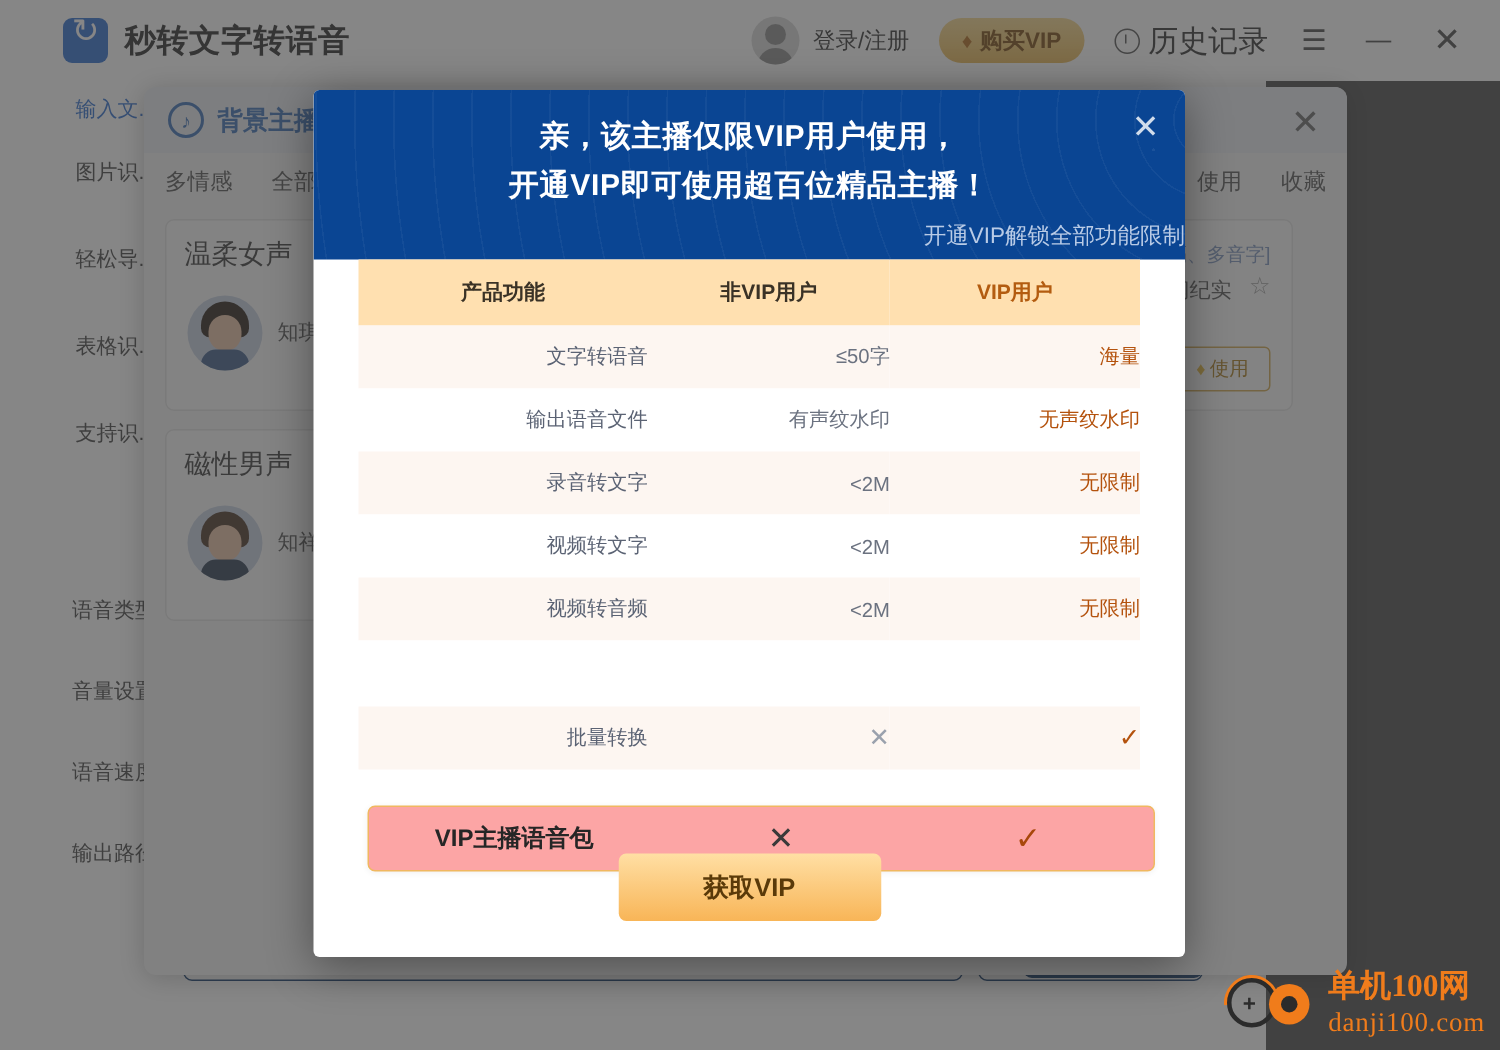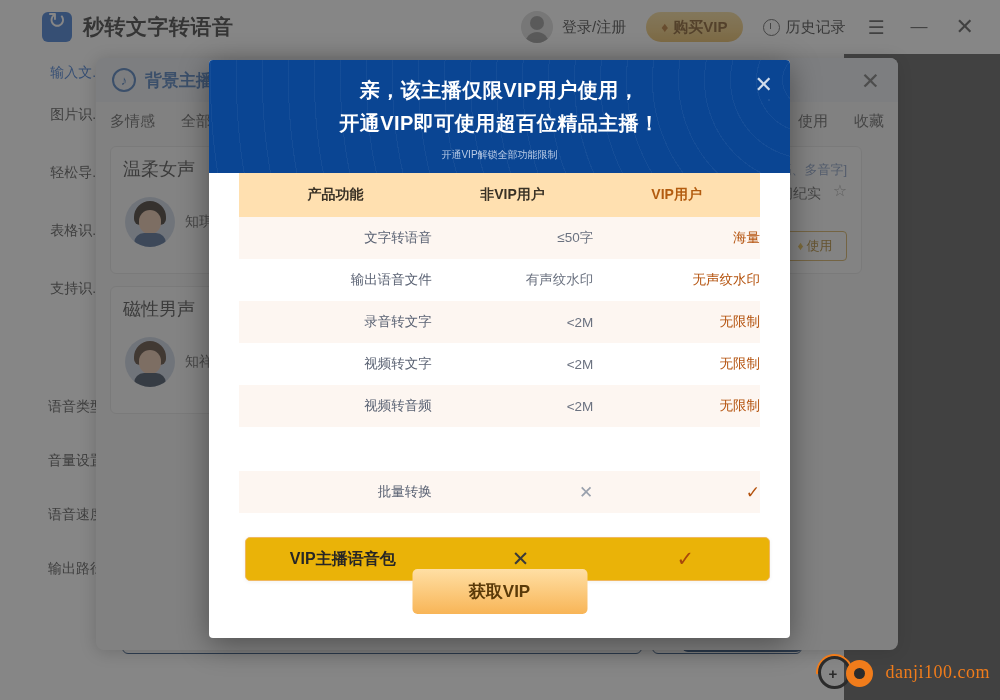--- a/index.html
+++ b/index.html
@@ -66,21 +66,21 @@
   }
   .login-text { margin-left: 9px; font-size: 15px; color: #333; }
   .buy-vip {
     margin-left: 20px; height: 30px; border-radius: 15px;
     background: linear-gradient(180deg,#f6d88f,#e8b755);
     display: flex; align-items: center; padding: 0 15px; color: #7a4a12;
     font-size: 15px; font-weight: bold;
   }
   .buy-vip .dia { margin-right: 5px; font-size: 14px; color: #b0691c; }
   .history { margin-left: 20px; display: flex; align-items: center;
-    font-size: 15px; color: #333; }
+    font-size: 20px; color: #333; }
   .history .clock {
     width: 17px; height: 17px; border: 1.6px solid #555; border-radius: 50%;
     margin-right: 6px; position: relative;
   }
   .history .clock:after {
     content:""; position:absolute; left:6px; top:3px; width:1.6px; height:6px;
     background:#555;
   }
   .tb-icon { margin-left: 22px; color: #4a4a4a; font-size: 19px; cursor: default; }
   .tb-icon.min { margin-left: 26px; font-size: 17px; }
@@ -197,42 +197,42 @@
     position: absolute; right: 17px; top: 14px; font-size: 22px;
     color: rgba(255,255,255,.82); line-height: 1;
   }
   .vm-t1, .vm-t2 {
     text-align: center; color: #fff; font-size: 20px; font-weight: bold;
     letter-spacing: .5px;
   }
   .vm-t1 { padding-top: 17px; }
   .vm-t2 { padding-top: 6px; }
   .vm-sub {
-    text-align: center; color: #b9cbe6; font-size: 10px; padding-top: 11px;
+    text-align: right; color: #b9cbe6; font-size: 15px; padding-top: 11px;
   }
   .vm-body { padding: 0 30px; position: relative; }
   .tbl { width: 100%; border-collapse: collapse; table-layout: fixed; }
   .tbl th {
     background: #ffe0b0; font-size: 14px; font-weight: bold; height: 44px;
     color: #3a3226;
   }
   .tbl th.vip { color: #b35c10; }
   .tbl td {
     height: 42px; text-align: right; font-size: 13.5px; color: #6b7280;
   }
   .tbl td.feat { color: #5b6374; }
   .tbl td.vipv { color: #b4520d; }
   .tbl tr.odd td { background: #fdf6f1; }
   .tbl tr.even td { background: #ffffff; }
   .tbl td .xmark { font-size: 17px; color: #9aa1ad; }
   .tbl td .check { font-size: 17px; color: #b4520d; }
 
   .hl-row {
     position: absolute; left: 36px; right: 20px; height: 44px;
-    border: 1px solid #f0b860; border-radius: 5px; background: #eab308;
+    border: 1px solid #f0b860; border-radius: 5px; background: #fca5a5;
     display: flex; align-items: center; box-shadow: 0 1px 4px rgba(0,0,0,.06);
   }
   .hl-row .c1 { width: 37%; text-align: center; font-size: 16px; font-weight: bold; color: #262626; }
   .hl-row .c2 { width: 31%; text-align: center; font-size: 21px; color: #3a3a3a; }
   .hl-row .c3 { width: 32%; text-align: center; font-size: 21px; color: #a8470b; }
 
   .get-vip-btn {
     position: absolute; left: 50%; transform: translateX(-50%); bottom: 24px;
     width: 175px; height: 45px; border-radius: 5px;
     background: linear-gradient(180deg, #ffdfa4, #f8b557);
@@ -464,15 +464,16 @@
 </div>
 
 <div class="watermark">
   <div class="wm-logo">
     <span class="wm-arc"></span>
     <span class="wm-ring"></span>
     <span class="wm-plus">+</span>
     <span class="wm-dot"></span>
   </div>
   <div class="wm-text">
+    <div class="wm-cn">单机100网</div>
     <div class="wm-en">danji100.com</div>
   </div>
 </div>
 
 </body></html>

